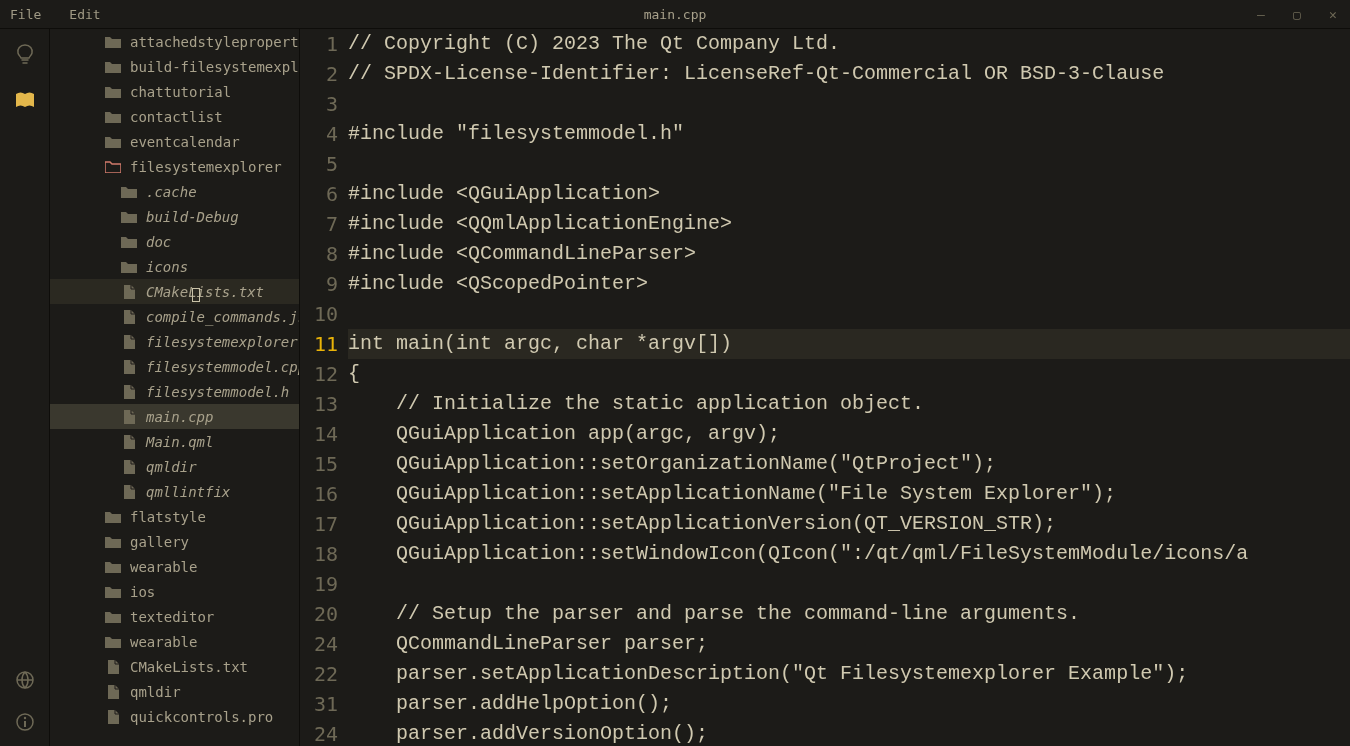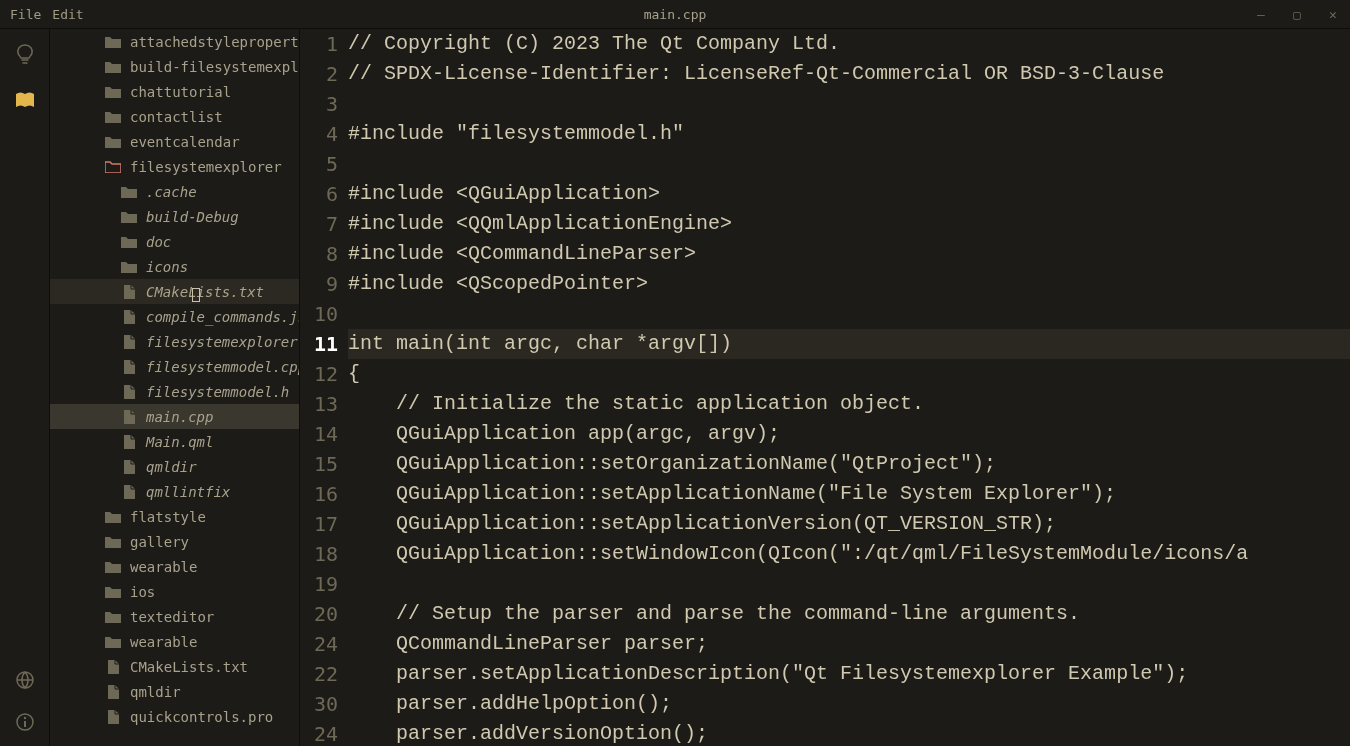--- a/index.html
+++ b/index.html
@@ -17,21 +17,21 @@
   .titlebar {
     height: 29px;
     display: flex;
     align-items: center;
     background: #1c1b18;
     padding: 0 10px;
     font-size: 13px;
     color: #a09a85;
     border-bottom: 1px solid #0e0d0a;
   }
-  .menu-left { display: flex; gap: 11px; }
+  .menu-left { display: flex; gap: 28px; }
   .menu-item { cursor: default; }
   .title-center {
     position: absolute;
     left: 50%;
     transform: translateX(-50%);
     color: #a8a18b;
   }
   .window-controls {
     margin-left: auto;
     display: flex;
@@ -98,21 +98,21 @@
     line-height: 30px;
   }
   .gutter {
     width: 48px;
     text-align: right;
     padding-right: 10px;
     color: #6e6956;
     flex-shrink: 0;
   }
   .gutter div { height:30px; }
-  .gutter .cur { color:#ffffff; font-weight:bold; }
+  .gutter .cur { color:#eab308; font-weight:normal; }
   .code {
     flex:1;
     white-space: pre;
     overflow: hidden;
     color:#d0c9b0;
     font-family:Liberation Mono, monospace;
   }
   .code-line { height:30px; position:relative; }
   .code-line.highlighted { background:#2a2821; }
   .cursor-block {
@@ -428,19 +428,19 @@
         <div>13</div>
         <div>14</div>
         <div>15</div>
         <div>16</div>
         <div>17</div>
         <div>18</div>
         <div>19</div>
         <div>20</div>
         <div>24</div>
         <div>22</div>
-        <div>30</div>
+        <div>31</div>
         <div>24</div>
       </div>
     <div class="code" id="code"><div class="code-line">// Copyright (C) 2023 The Qt Company Ltd.</div><div class="code-line">// SPDX-License-Identifier: LicenseRef-Qt-Commercial OR BSD-3-Clause</div><div class="code-line"></div><div class="code-line">#include "filesystemmodel.h"</div><div class="code-line"></div><div class="code-line">#include &lt;QGuiApplication&gt;</div><div class="code-line">#include &lt;QQmlApplicationEngine&gt;</div><div class="code-line">#include &lt;QCommandLineParser&gt;</div><div class="code-line">#include &lt;QScopedPointer&gt;</div><div class="code-line"></div><div class="code-line highlighted">int main(int argc, char *argv[])</div><div class="code-line">{</div><div class="code-line">    // Initialize the static application object.</div><div class="code-line">    QGuiApplication app(argc, argv);</div><div class="code-line">    QGuiApplication::setOrganizationName("QtProject");</div><div class="code-line">    QGuiApplication::setApplicationName("File System Explorer");</div><div class="code-line">    QGuiApplication::setApplicationVersion(QT_VERSION_STR);</div><div class="code-line">    QGuiApplication::setWindowIcon(QIcon(":/qt/qml/FileSystemModule/icons/a</div><div class="code-line"></div><div class="code-line">    // Setup the parser and parse the command-line arguments.</div><div class="code-line">    QCommandLineParser parser;</div><div class="code-line">    parser.setApplicationDescription("Qt Filesystemexplorer Example");</div><div class="code-line">    parser.addHelpOption();</div><div class="code-line">    parser.addVersionOption();</div></div>
   </div>
 
 </div>
 
 </body></html>

